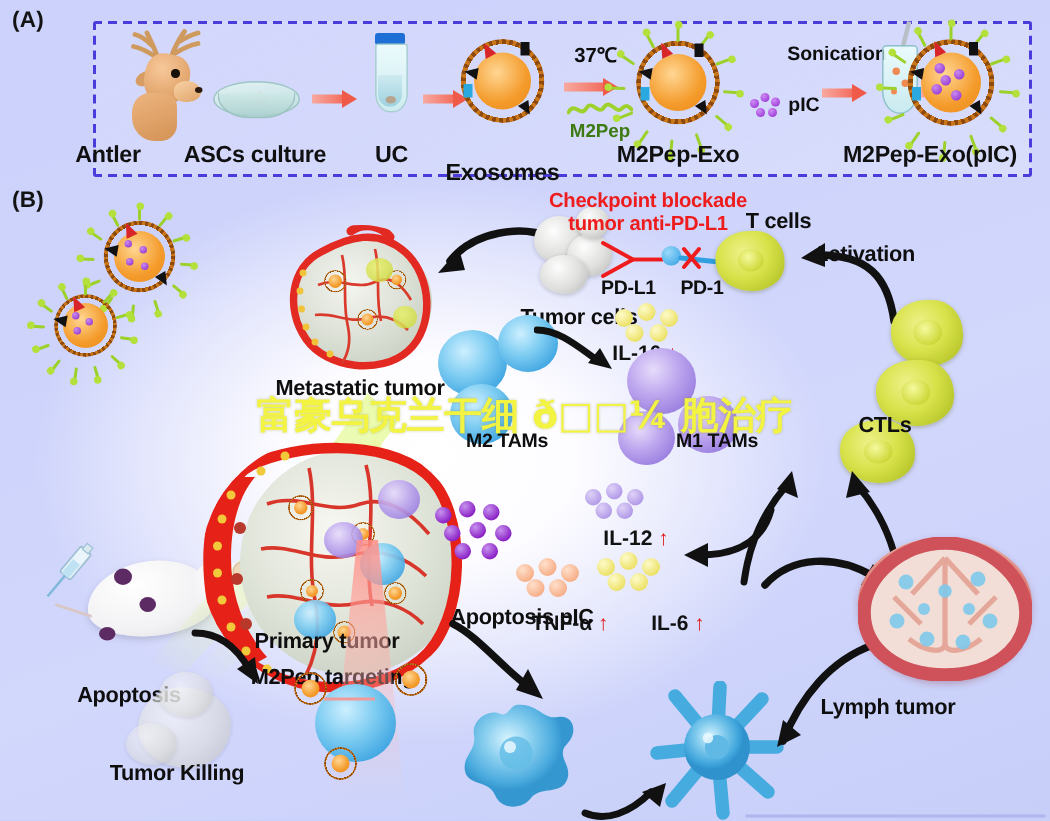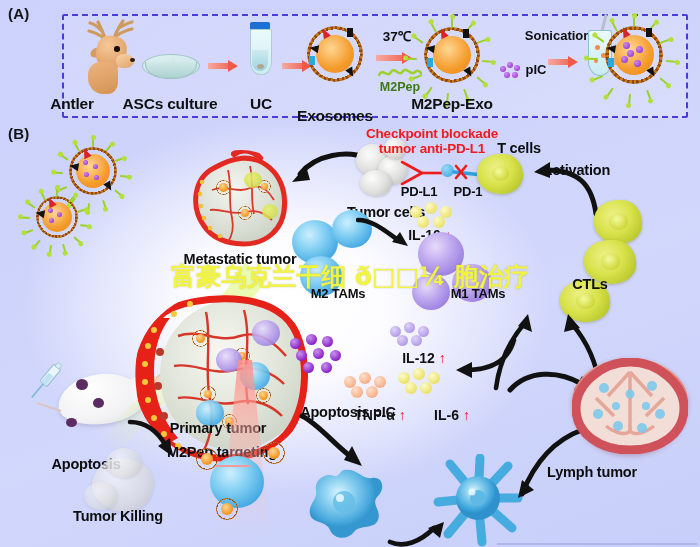--- a/index.html
+++ b/index.html
@@ -342,20 +342,21 @@
       <div class="prot blk" style="left:51px;top:50px;transform:rotate(150deg);"></div>
       <div class="prot blue" style="left:11px;top:40px;"></div>
       <div class="prot blue" style="left:49px;top:10px;background:#111;"></div>
     </div>
 
     <div class="a-label" style="left:72px;top:95px;">Antler</div>
     <div class="a-label" style="left:170px;top:95px;">ASCs culture</div>
     <div class="a-label" style="left:261px;top:95px;">UC</div>
     <div class="a-label" style="left:335px;top:107px;">Exosomes</div>
     <div class="a-label" style="left:452px;top:95px;">M2Pep-Exo</div>
+    <div class="a-label" style="left:620px;top:95px;">M2Pep-Exo(pIC)</div>
   </div>
 
   <div id="panelB">
     <div class="panel-letter" id="panelB-letter" style="left:8px;top:3px;">(B)</div>
 
     <div class="exo" style="left:62px;top:18px;width:62px;height:62px;">
       <div class="ring" style="left:7px;top:7px;width:48px;height:48px;"></div>
       <div class="inner" style="left:14px;top:14px;width:34px;height:34px;"></div>
       <div class="pic-dot" style="left:21px;top:20px;width:5px;height:5px;"></div>
       <div class="pic-dot" style="left:31px;top:24px;width:5px;height:5px;"></div>

